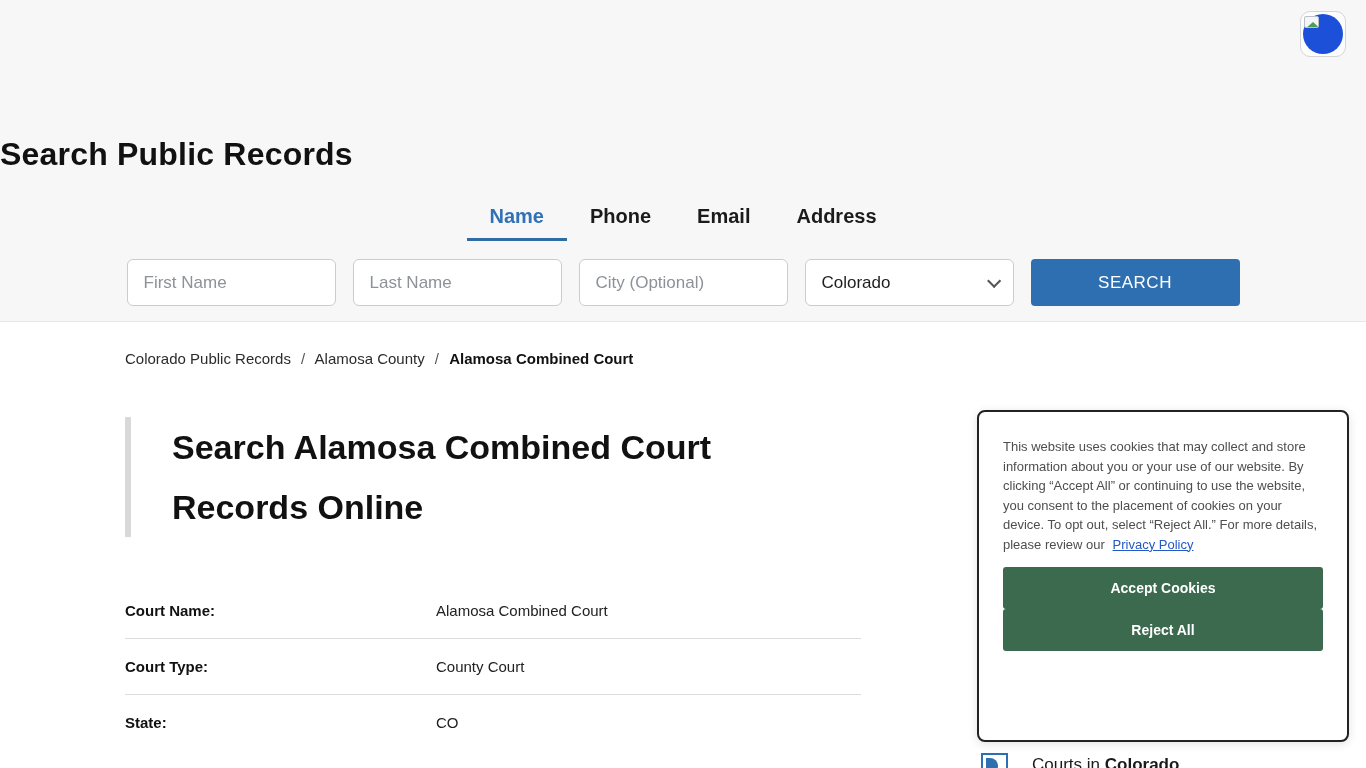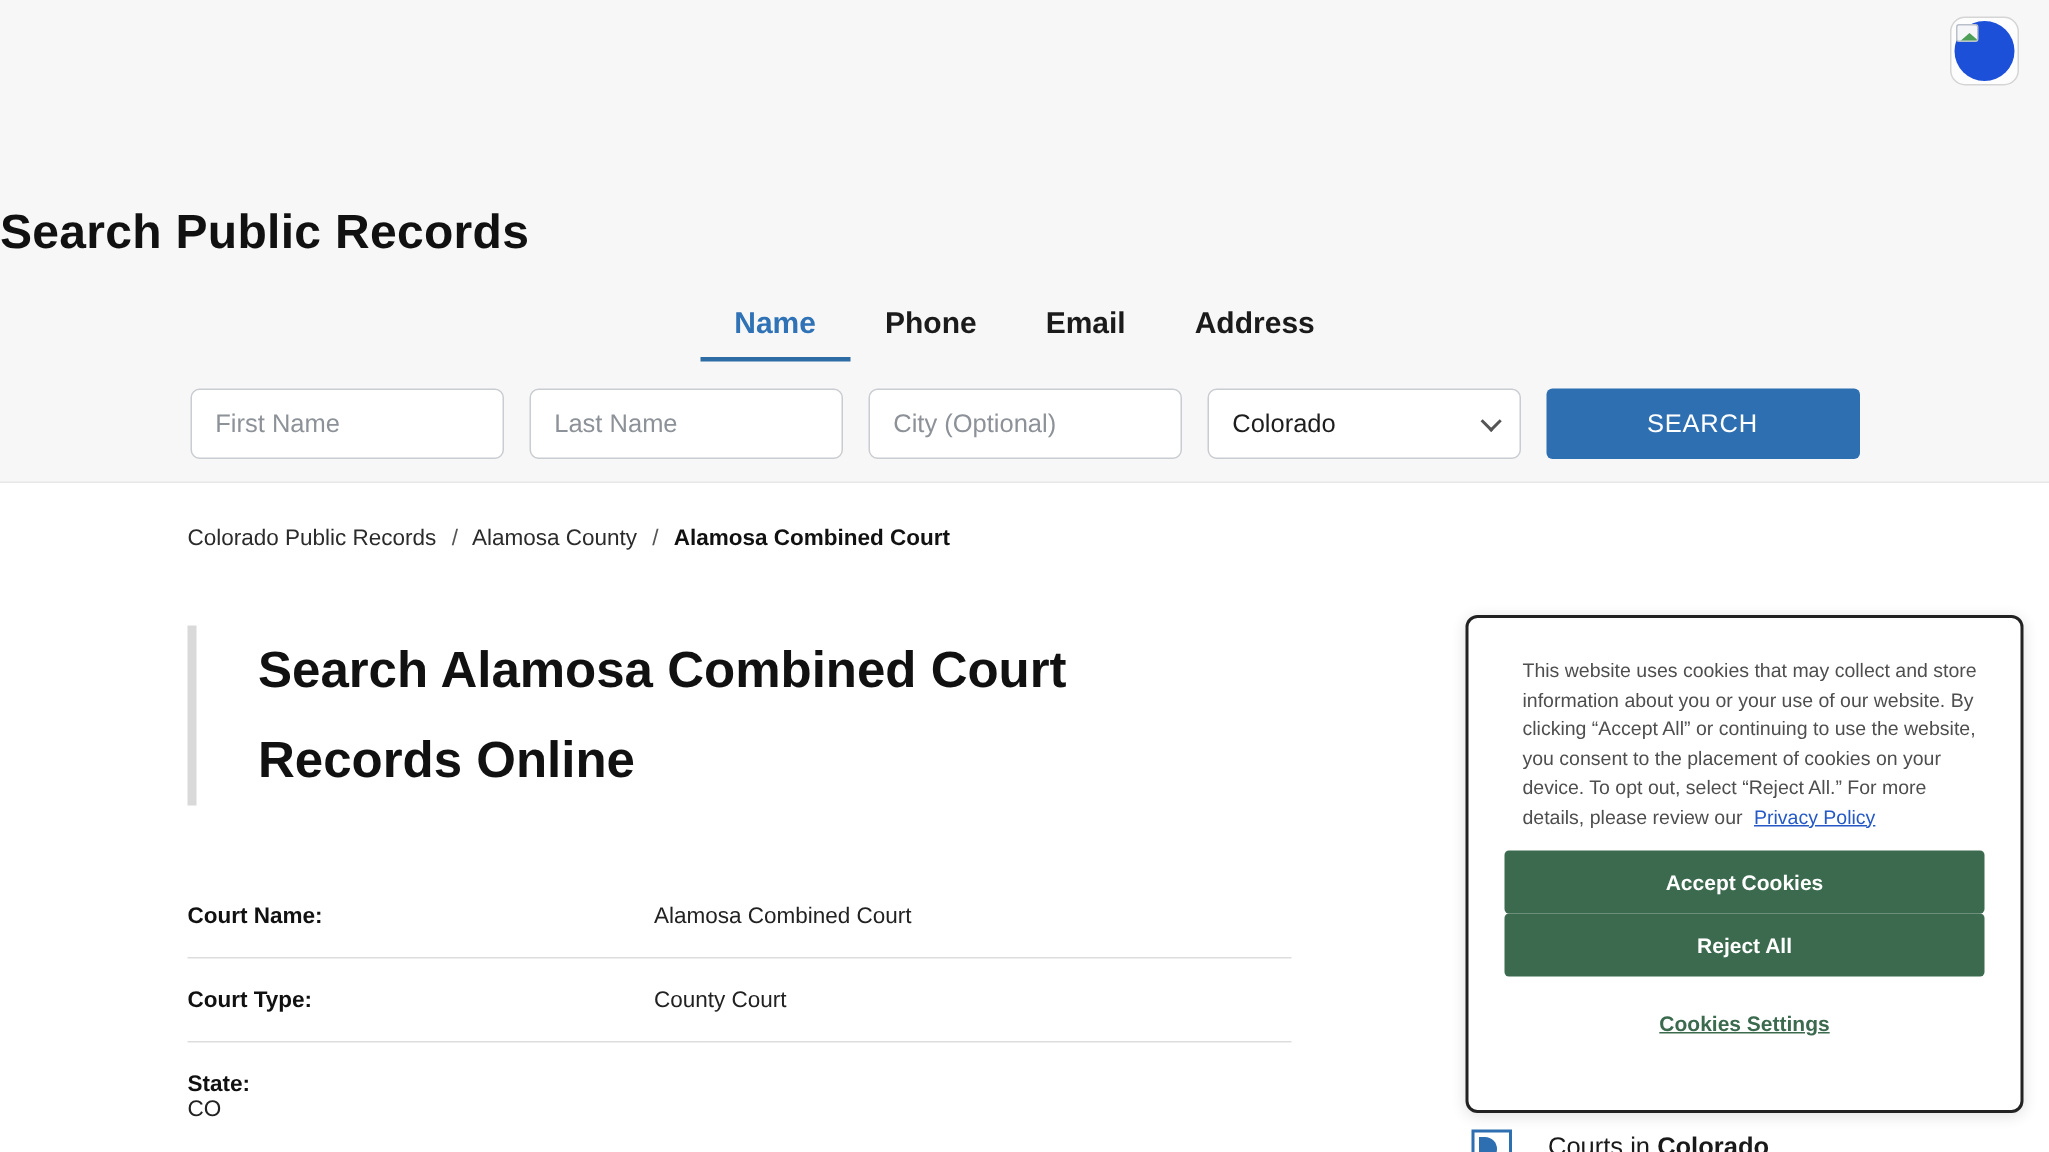--- a/index.html
+++ b/index.html
@@ -162,21 +162,21 @@
   .details {
     margin-top: 46px;
     width: 736px;
   }
   .detail-row {
     display: flex;
     padding: 19px 0;
     border-bottom: 1px solid #dddddd;
     font-size: 15px;
   }
-  .detail-row:last-child { border-bottom: none; flex-direction: column; }
+  .detail-row:last-child { border-bottom: none; }
   .detail-label {
     width: 311px;
     font-weight: 700;
     color: #111;
   }
   .detail-value { color: #222; }
 
   
   .related-row {
     position: absolute;
@@ -219,21 +219,20 @@
     border: 2px solid #222;
     border-radius: 8px;
     padding: 25px 24px 0 24px;
     box-shadow: 0 2px 10px rgba(0,0,0,0.12);
     z-index: 10;
   }
   .cookie-message {
     font-size: 13px;
     line-height: 19.5px;
     color: #4e4e4e;
-    margin-left: 12px;
   }
   .privacy-link {
     color: #2458c5;
     text-decoration: underline;
     cursor: pointer;
     margin-left: 4px;
   }
   .cookie-btn {
     display: block;
     width: 100%;
@@ -329,14 +328,13 @@
   </div>
 </div>
 
 <div class="cookie-dialog">
   <div class="cookie-message">
     <span>This website uses cookies that may collect and store information about you or your use of our website. By clicking “Accept All” or continuing to use the website, you consent to the placement of cookies on your device. To opt out, select “Reject All.” For more details, please review our</span>
     <span class="privacy-link">Privacy Policy</span>
   </div>
   <button class="cookie-btn accept">Accept Cookies</button>
   <button class="cookie-btn">Reject All</button>
-  <span class="cookie-settings">Cookies Settings</span>
 </div>
 
 </body></html>

